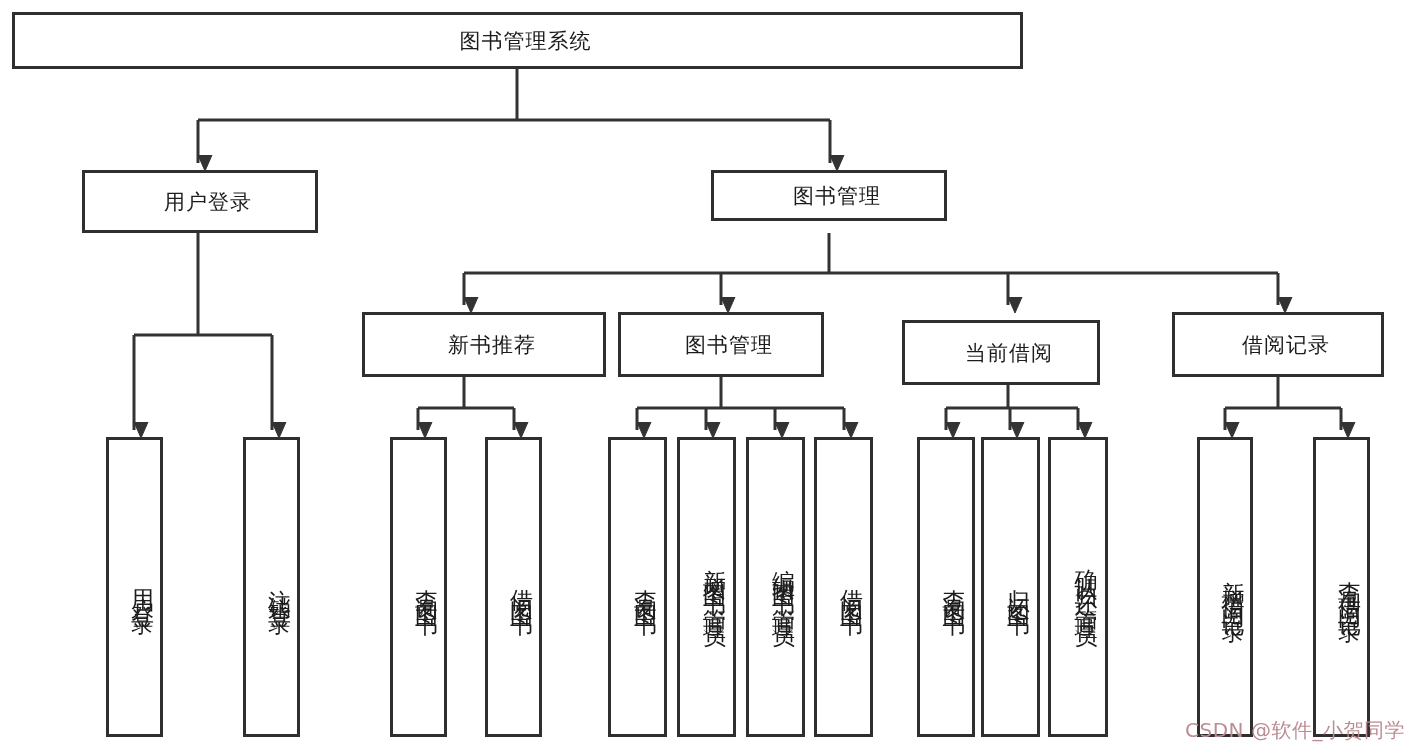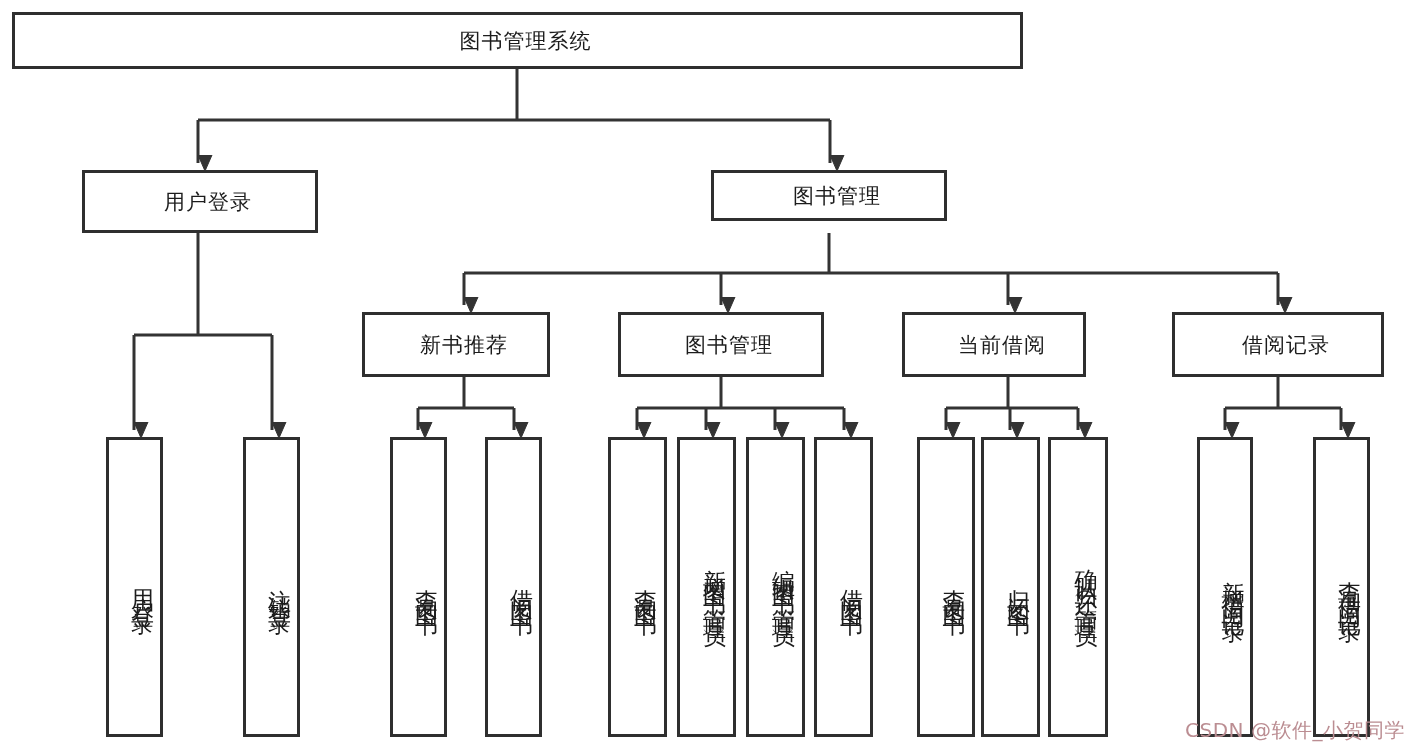--- a/index.html
+++ b/index.html
@@ -92,27 +92,27 @@
     <span class="h-label">图书管理系统</span>
   </div>
 
   <div class="box" style="left:82px;top:170px;width:236px;height:63px">
     <span class="h-label">用户登录</span>
   </div>
   <div class="box" style="left:711px;top:170px;width:236px;height:51px">
     <span class="h-label">图书管理</span>
   </div>
 
-  <div class="box" style="left:362px;top:312px;width:188px;height:65px">
+  <div class="box" style="left:362px;top:312px;width:244px;height:65px">
     <span class="h-label">新书推荐</span>
   </div>
   <div class="box" style="left:618px;top:312px;width:206px;height:65px">
     <span class="h-label">图书管理</span>
   </div>
-  <div class="box" style="left:902px;top:312px;width:184px;height:65px">
+  <div class="box" style="left:902px;top:320px;width:198px;height:65px">
     <span class="h-label">当前借阅</span>
   </div>
   <div class="box" style="left:1172px;top:312px;width:212px;height:65px">
     <span class="h-label">借阅记录</span>
   </div>
 
   <div class="box leaf" style="left:106px;width:57px">
     <span class="v-label">用户登录</span>
   </div>
   <div class="box leaf" style="left:243px;width:57px">

